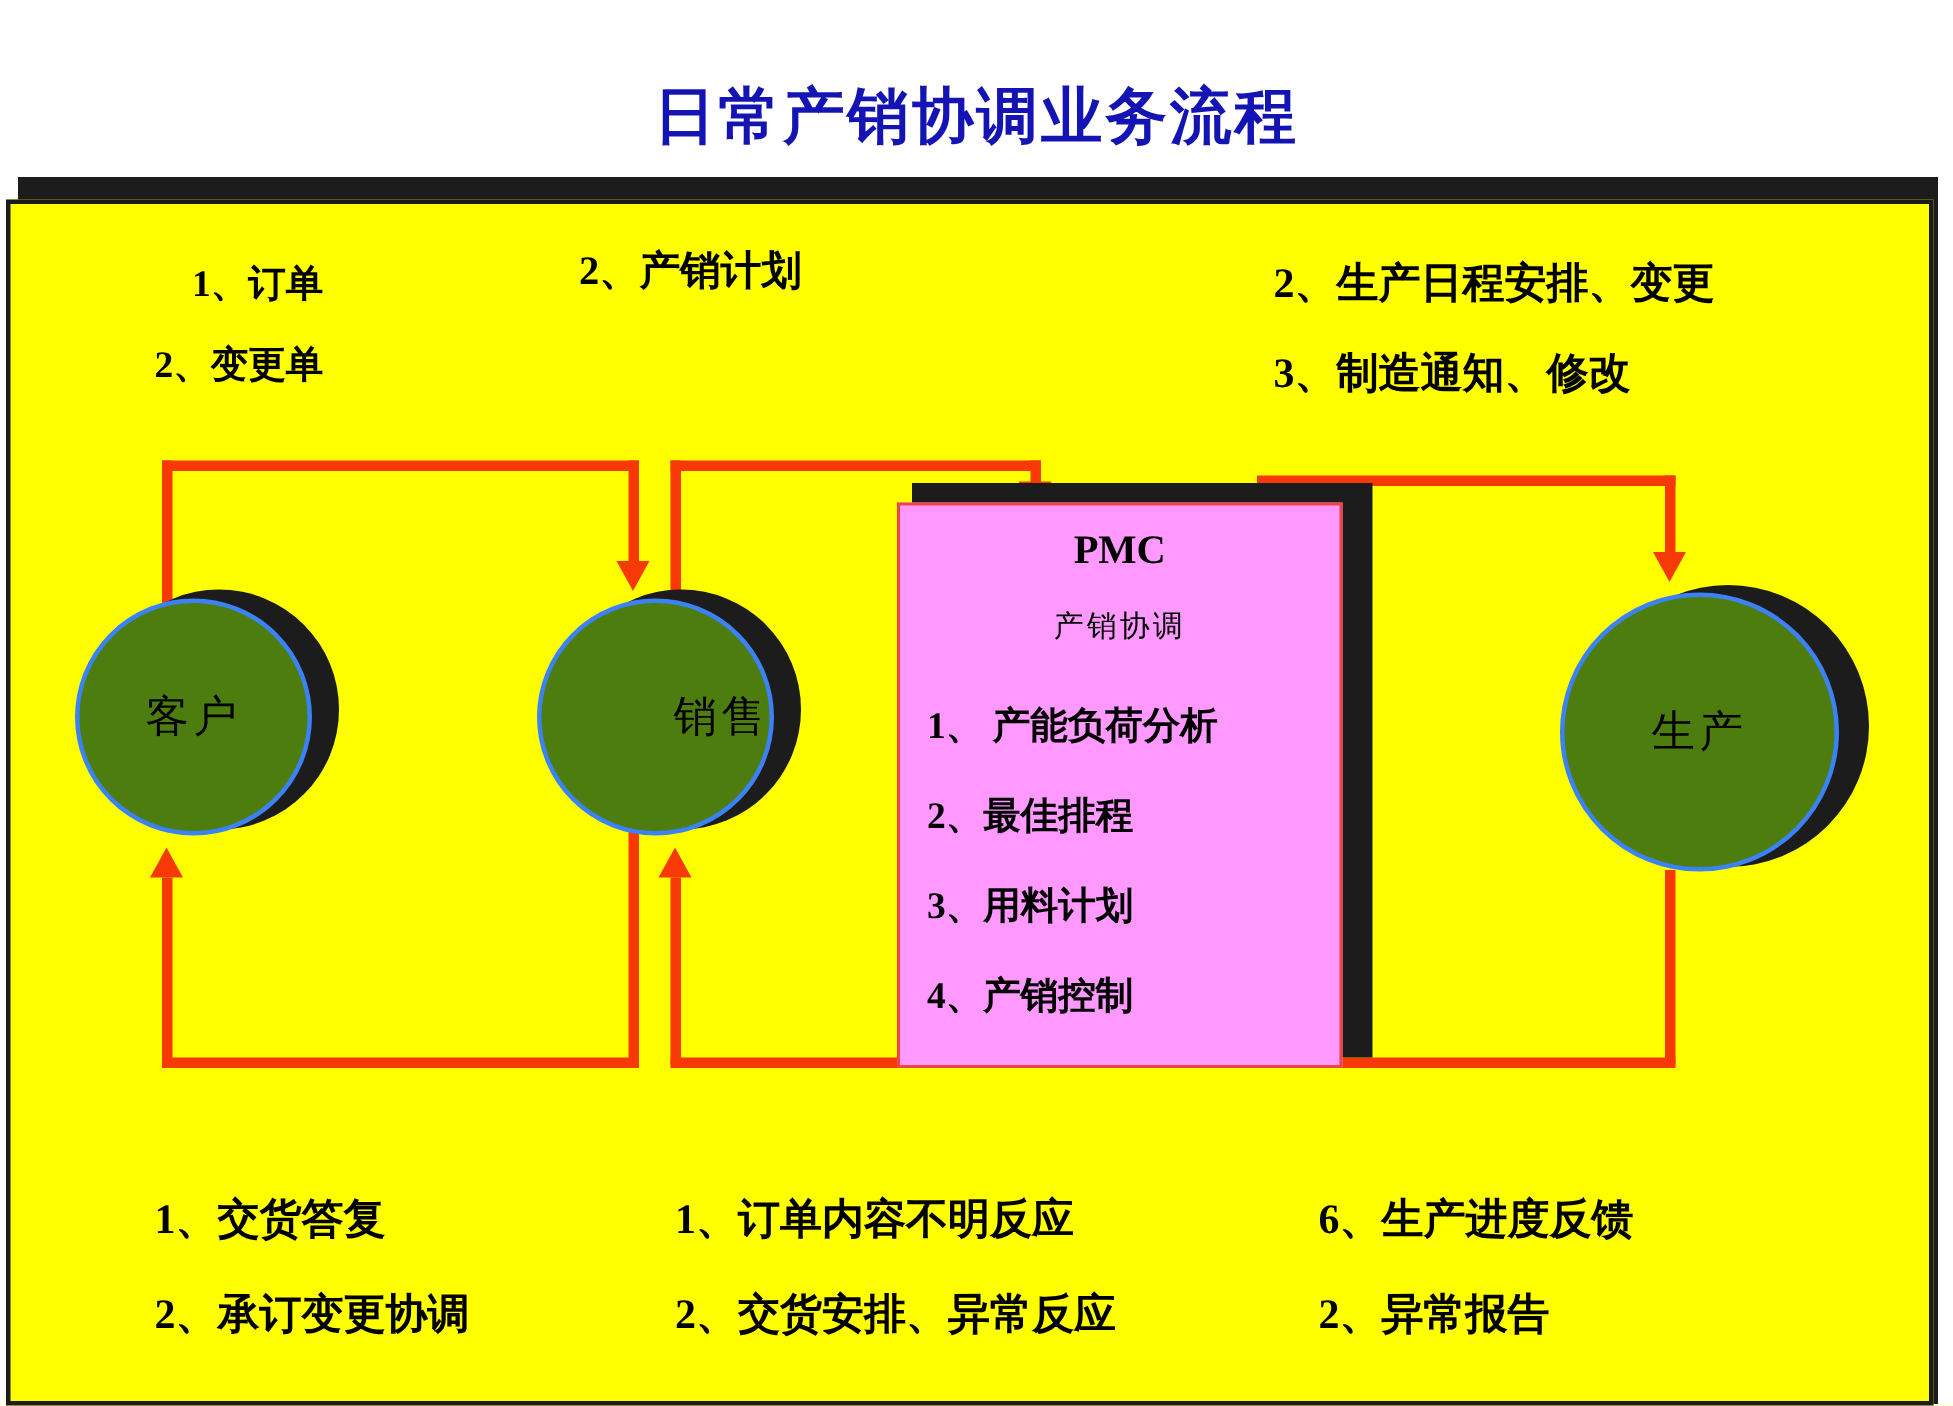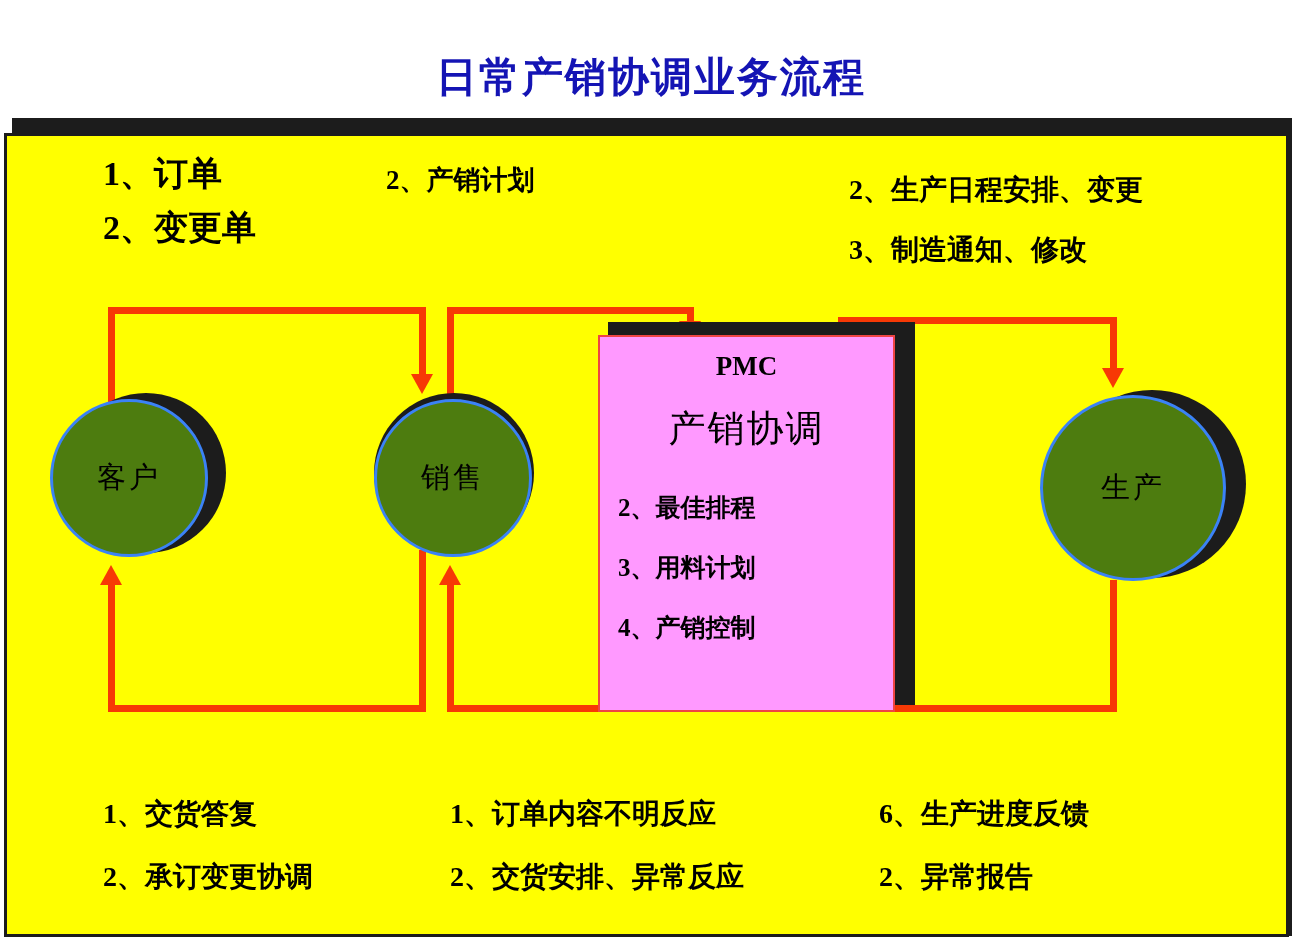--- a/index.html
+++ b/index.html
@@ -62,21 +62,21 @@
     color: #000000;
     font-weight: 700;
     white-space: nowrap;
     font-family: "Liberation Serif", "DejaVu Serif", serif;
   }
   .text-block .line {
     white-space: nowrap;
   }
 
   
-  #block-tl { left: 103px; top: 147px; font-size: 34px; line-height: 54px; }
+  #block-tl { left: 103px; top: 163px; font-size: 25px; line-height: 54px; text-align: right; }
   
   #block-tm { left: 386px; top: 160px; font-size: 27px; line-height: 40px; }
   
   #block-tr { left: 849px; top: 160px; font-size: 28px; line-height: 60px; }
 
   
   #block-bl { left: 103px; top: 782px; font-size: 28px; line-height: 63px; }
   
   #block-bm { left: 450px; top: 782px; font-size: 28px; line-height: 63px; }
   
@@ -135,21 +135,21 @@
   #pmc-title {
     text-align: center;
     font-size: 27px;
     font-weight: 700;
     color: #000000;
     margin-top: 14px;
     font-family: "Liberation Serif", "DejaVu Serif", serif;
   }
   #pmc-subtitle {
     text-align: center;
-    font-size: 37px;
+    font-size: 20px;
     font-weight: 400;
     color: #000000;
     margin-top: 22px;
     letter-spacing: 2px;
     font-family: "Liberation Serif", "DejaVu Serif", serif;
   }
   #pmc-items {
     margin-top: 24px;
     padding-left: 18px;
   }
@@ -227,37 +227,38 @@
 
 <div class="node-circle-wrap" id="circle-customer">
   <div class="node-shadow" style="left:16px; top:0px; width:160px; height:160px;"></div>
   <div class="node-body" style="left:0px; top:6px; width:158px; height:158px;">
     <span class="node-label">客户</span>
   </div>
 </div>
 
 <div class="node-circle-wrap" id="circle-sales">
   <div class="node-shadow" style="left:16px; top:0px; width:160px; height:160px;"></div>
-  <div class="node-body" style="left:16px; top:6px; width:158px; height:158px;">
+  <div class="node-body" style="left:0px; top:6px; width:158px; height:158px;justify-content:flex-end;">
     <span class="node-label">销售</span>
   </div>
 </div>
 
 <div class="node-circle-wrap" id="circle-produce">
   <div class="node-shadow" style="left:18px; top:0px; width:188px; height:188px;"></div>
   <div class="node-body" style="left:0px; top:5px; width:186px; height:186px;">
     <span class="node-label">生产</span>
   </div>
 </div>
 
 <div id="pmc-shadow"></div>
 <div id="pmc-box">
   <div id="pmc-title">PMC</div>
   <div id="pmc-subtitle">产销协调</div>
   <div id="pmc-items">
+    <div class="pmc-item">1、 产能负荷分析</div>
     <div class="pmc-item">2、最佳排程</div>
     <div class="pmc-item">3、用料计划</div>
     <div class="pmc-item">4、产销控制</div>
   </div>
 </div>
 
 <div class="text-block" id="block-tl">
   <div class="line">1、订单</div>
   <div class="line">2、变更单</div>
 </div>

